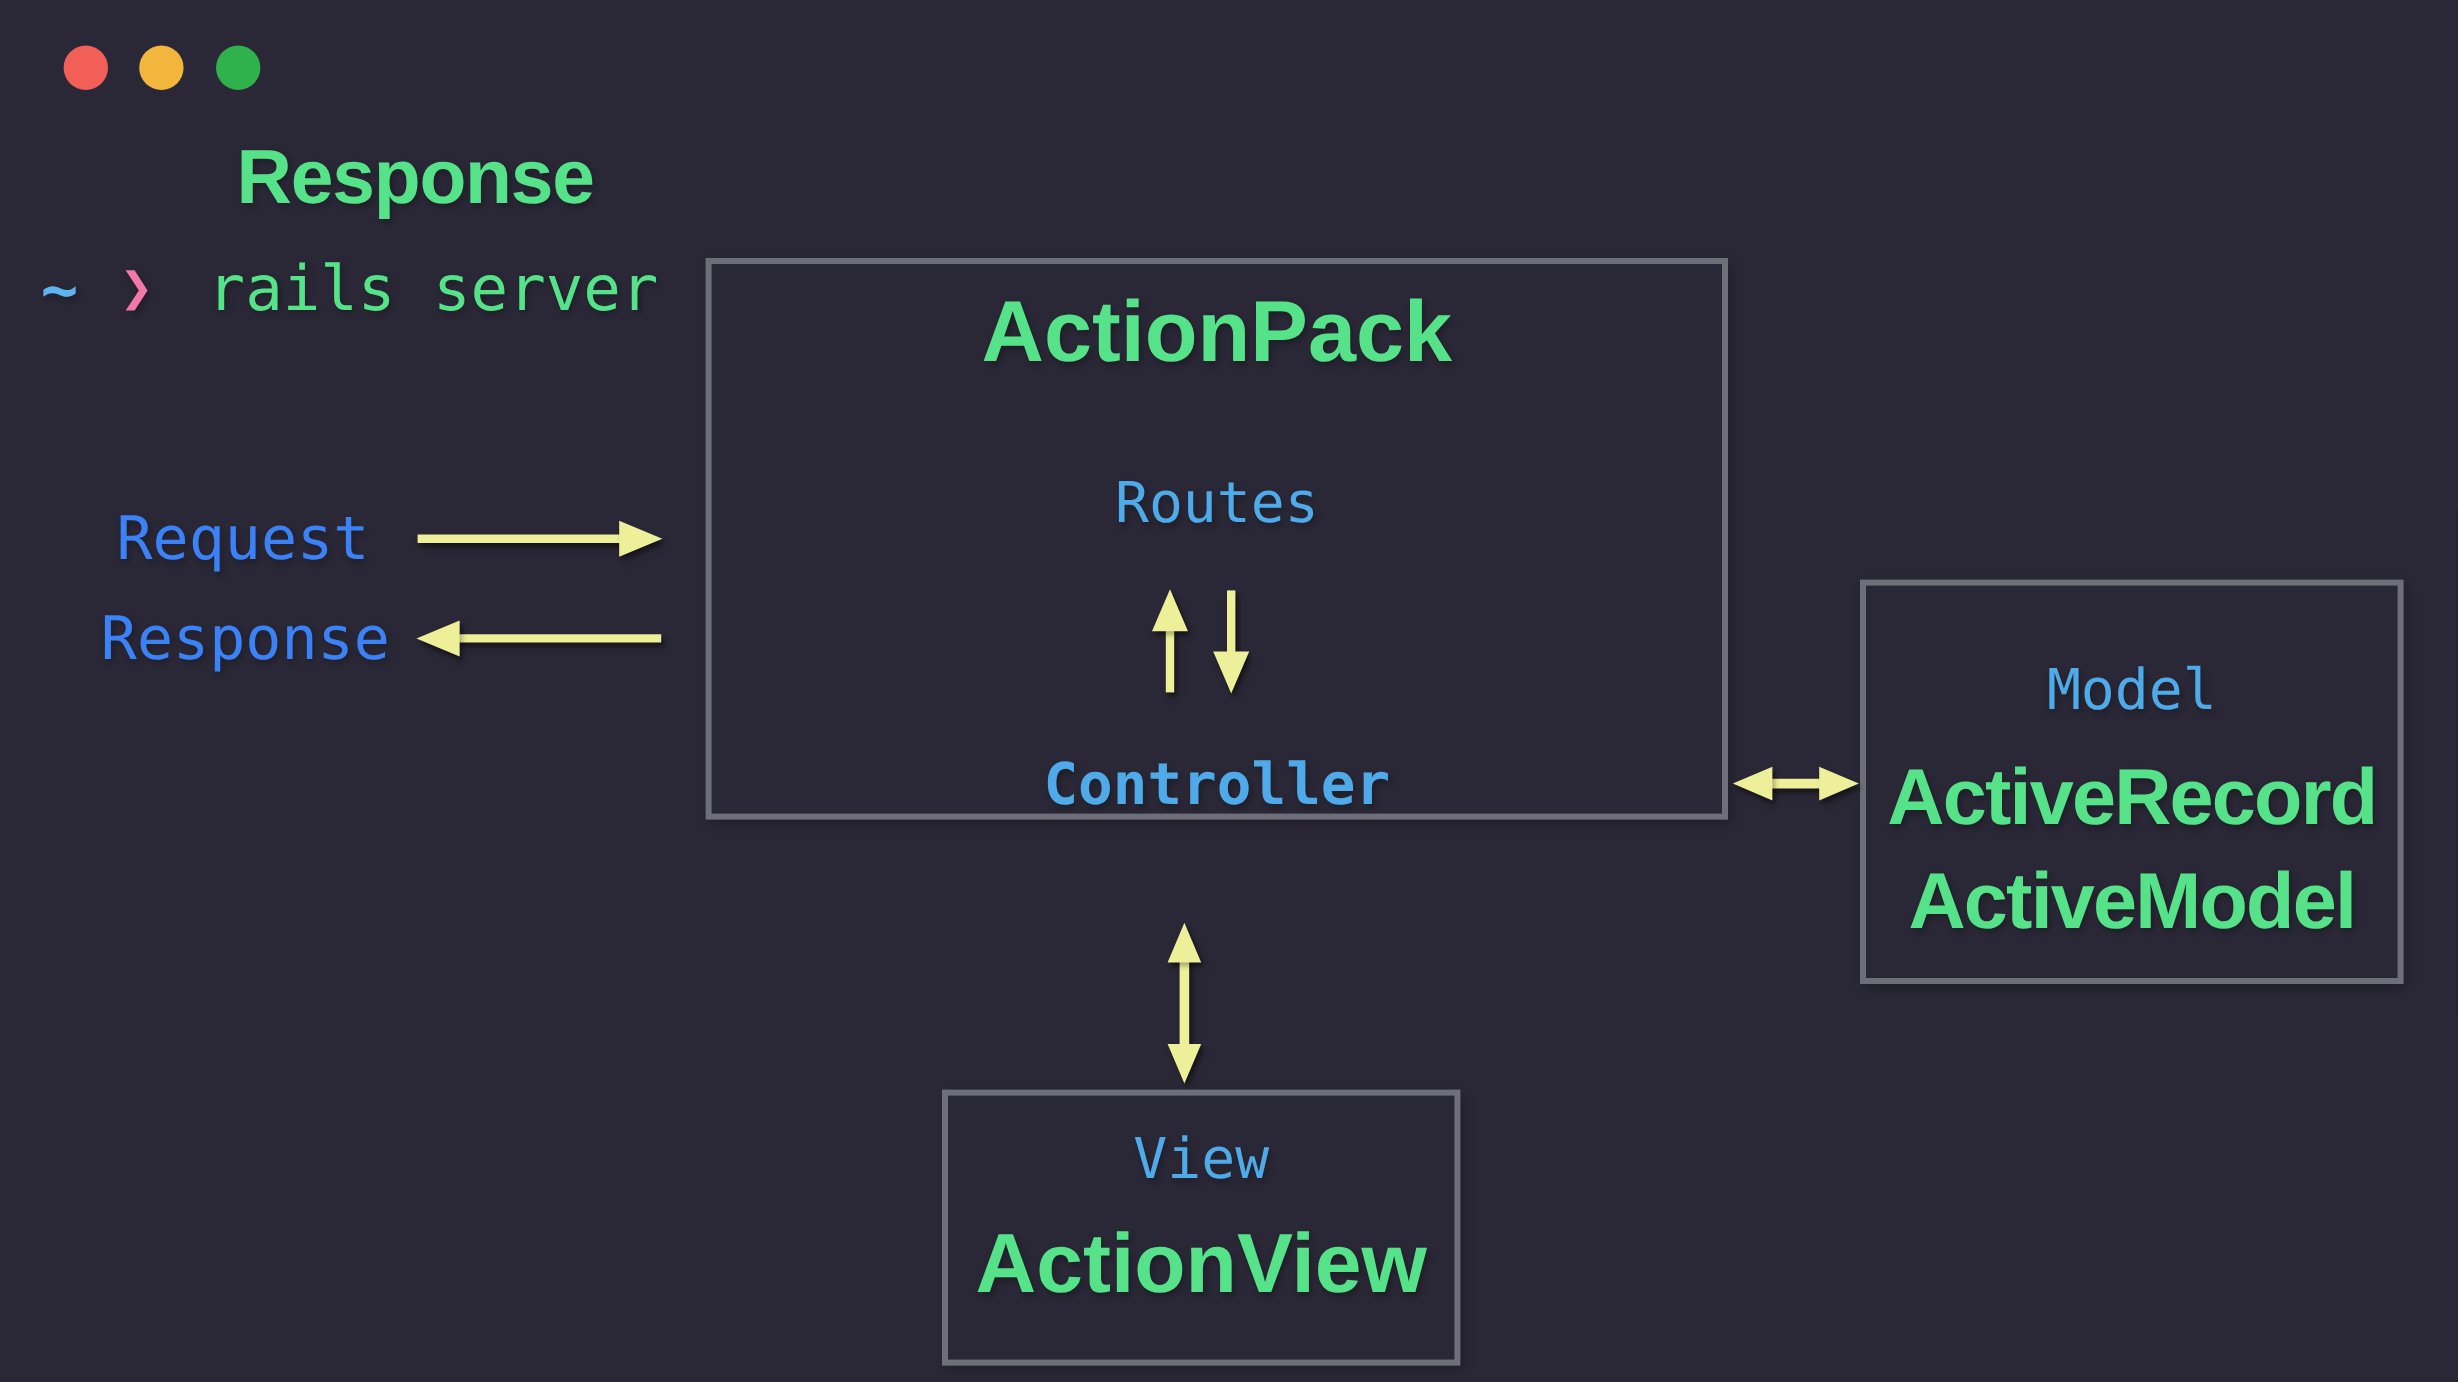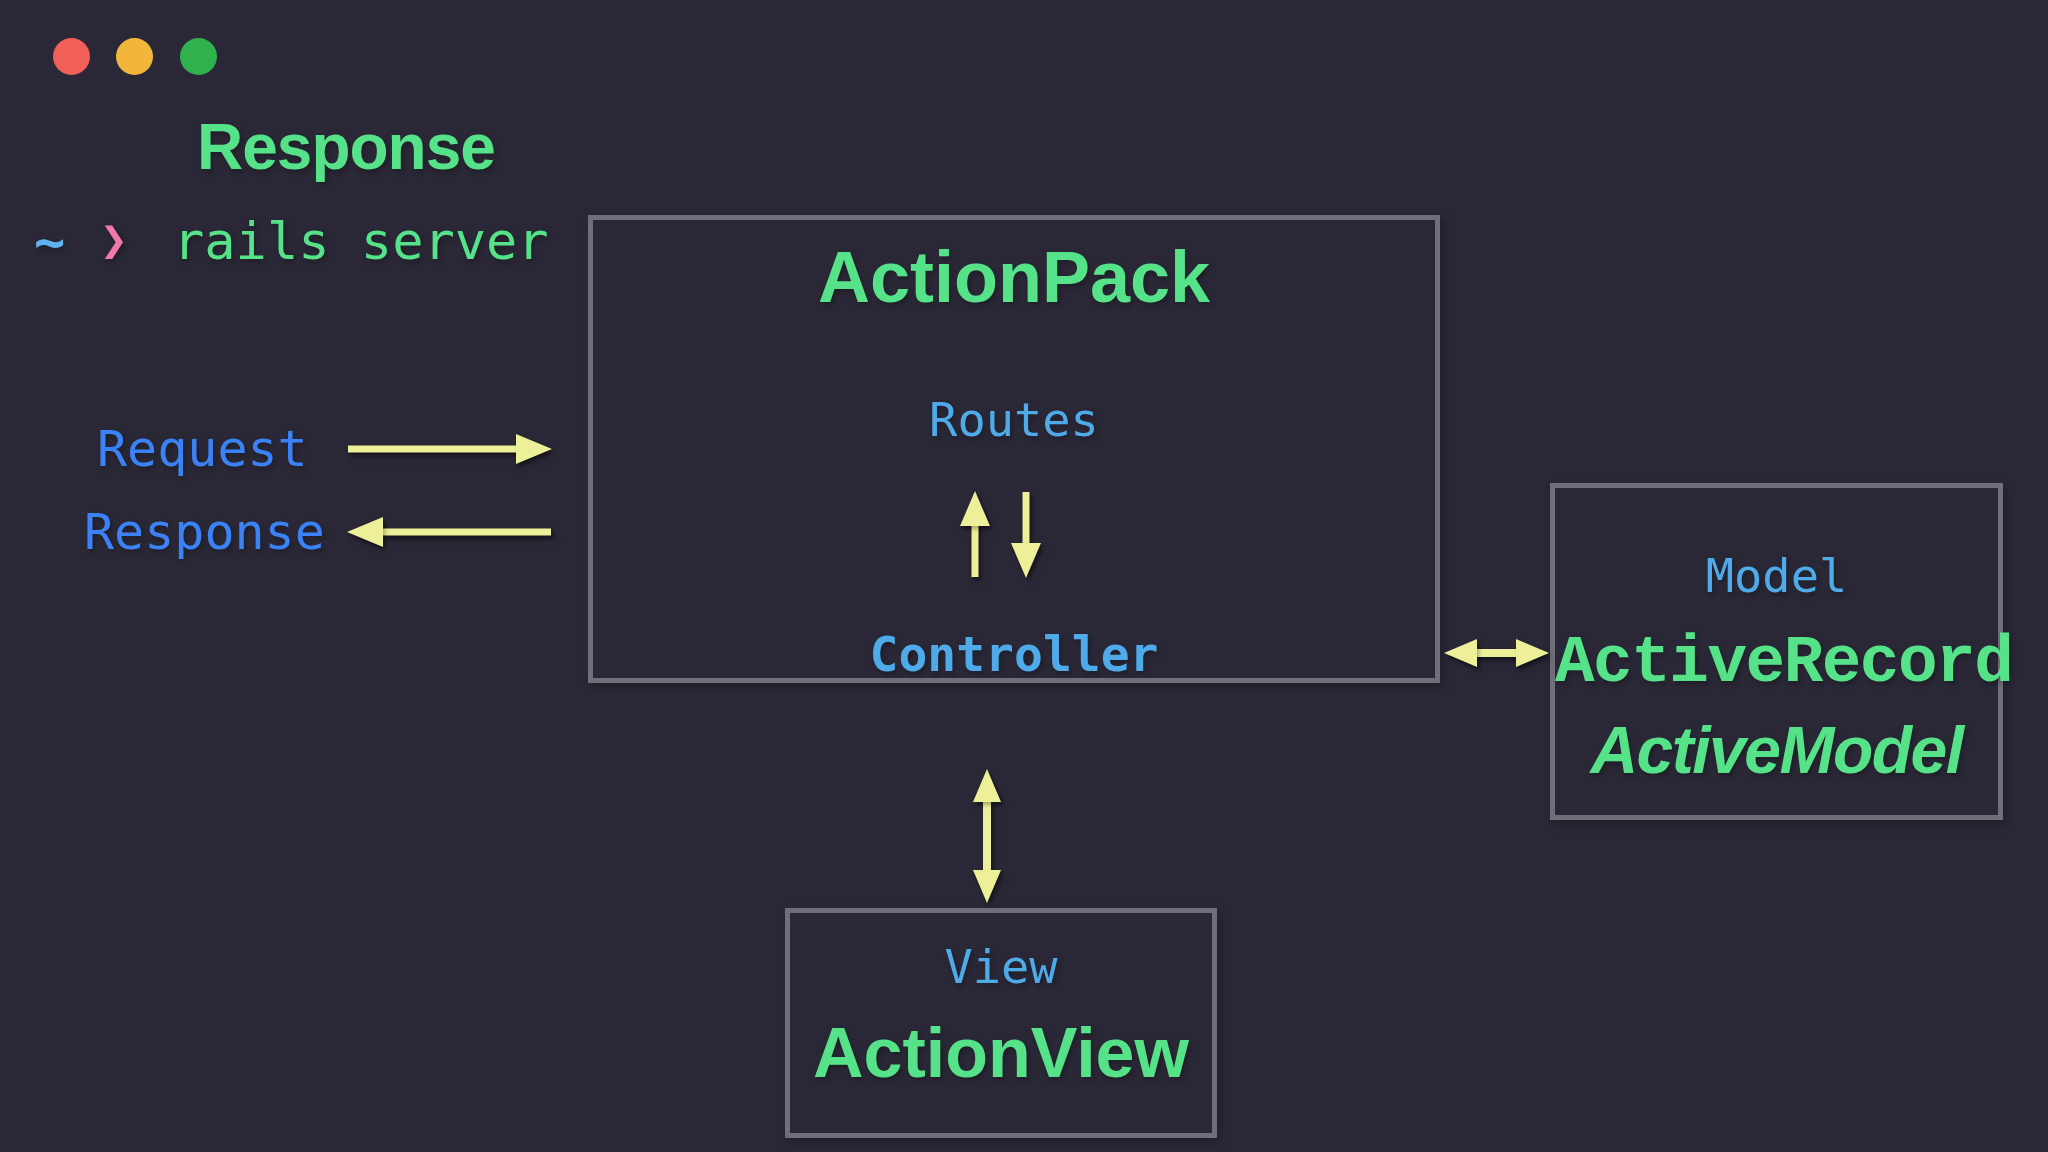--- a/index.html
+++ b/index.html
@@ -72,22 +72,22 @@
     text-align: center;
     white-space: nowrap;
     text-shadow: 2px 3px 5px rgba(0,0,0,0.28);
   }
   
   #actionpack-title { top: 16px;  font-size: 72px; }
   #routes-label     { top: 172px; font-size: 47px; }
   #controller-label { top: 406px; font-size: 48px; font-weight: bold; }
   
   #model-label        { top: 60px;  font-size: 47px; }
-  #activerecord-label { top: 138px; font-size: 66px; letter-spacing: -1.5px; font-family: Liberation Mono, monospace; }
-  #activemodel-label  { top: 224px; font-size: 66px; letter-spacing: -1.5px; font-style: italic; }
+  #activerecord-label { top: 138px; font-size: 66px; letter-spacing: -1.5px; }
+  #activemodel-label  { top: 224px; font-size: 66px; letter-spacing: -1.5px; }
   
   #view-label       { top: 26px;  font-size: 47px; }
   #actionview-label { top: 100px; font-size: 70px; }
 
   .box-title {
     color: #55e289;
     font-family: "Liberation Sans", sans-serif;
     font-weight: 600;
   }
   .box-sub {

